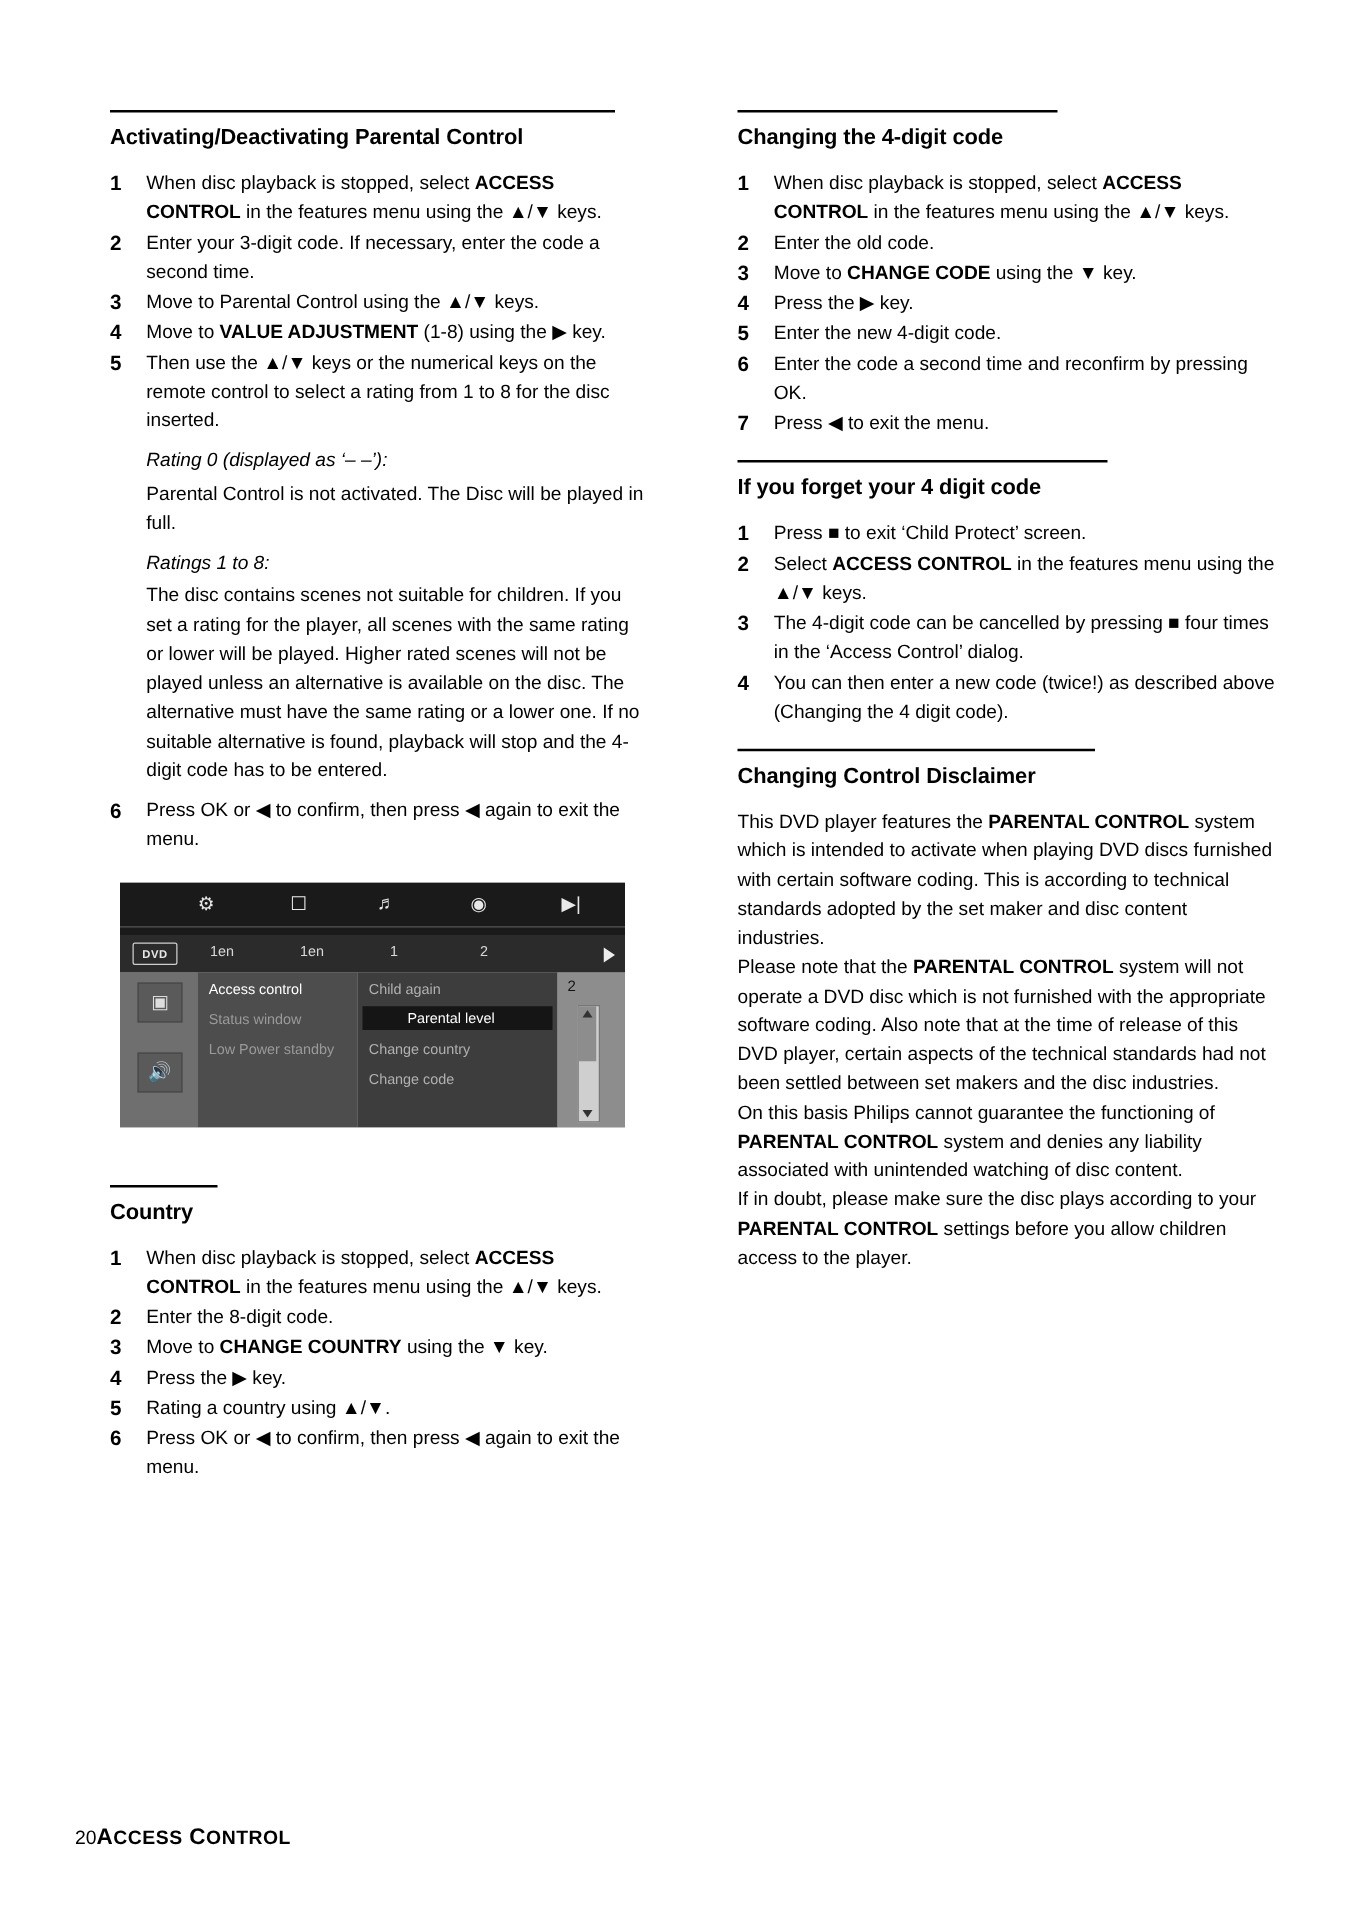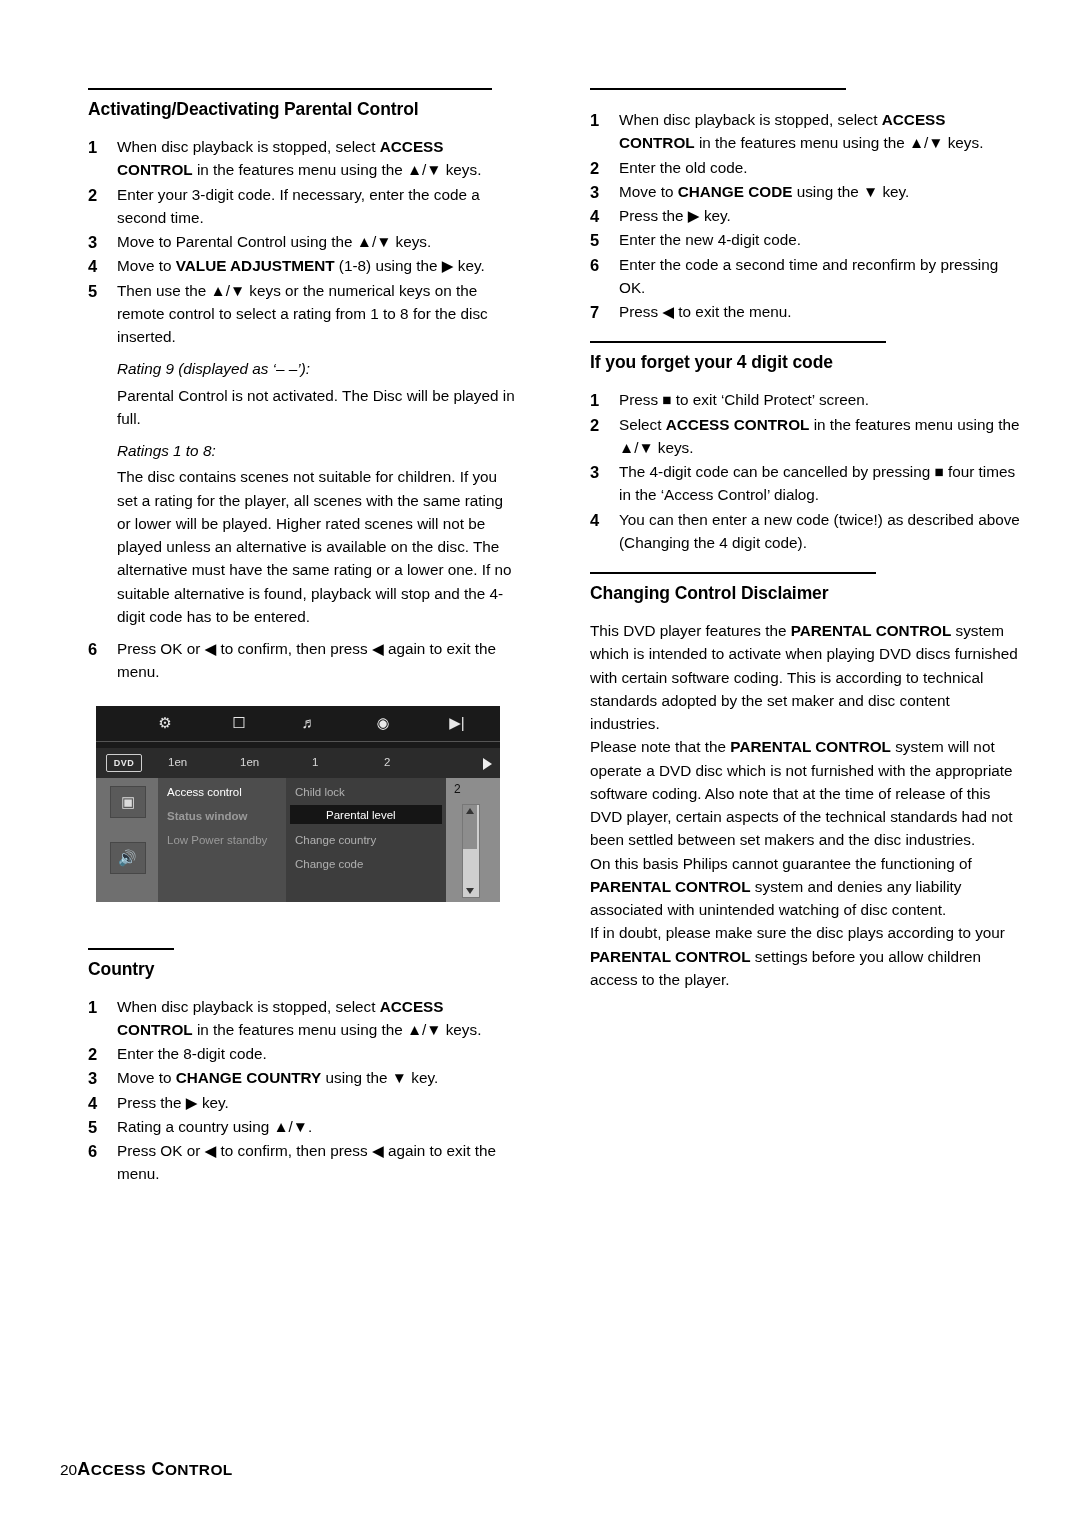--- a/index.html
+++ b/index.html
@@ -263,21 +263,21 @@
     <div class="gap-s"></div>
 
     <ol class="steps">
       <li><span class="num">1</span><span>When disc playback is stopped, select <b>ACCESS CONTROL</b> in the features menu using the ▲/▼ keys.</span></li>
       <li><span class="num">2</span><span>Enter your 3-digit code. If necessary, enter the code a second time.</span></li>
       <li><span class="num">3</span><span>Move to Parental Control using the ▲/▼ keys.</span></li>
       <li><span class="num">4</span><span>Move to <b>VALUE ADJUSTMENT</b> (1-8) using the ▶ key.</span></li>
       <li><span class="num">5</span><span>Then use the ▲/▼ keys or the numerical keys on the remote control to select a rating from 1 to 8 for the disc inserted.</span></li>
     </ol>
 
-    <p class="ital">Rating 9 (displayed as ‘– –’):</p>
+    <p class="ital">Rating 0 (displayed as ‘– –’):</p>
     <p class="body indent">Parental Control is not activated. The Disc will be played in full.</p>
 
     <p class="ital">Ratings 1 to 8:</p>
     <p class="body indent">The disc contains scenes not suitable for children. If you set a rating for the player, all scenes with the same rating or lower will be played. Higher rated scenes will not be played unless an alternative is available on the disc. The alternative must have the same rating or a lower one. If no suitable alternative is found, playback will stop and the 4-digit code has to be entered.</p>
 
     <div class="gap-s"></div>
 
     <ol class="steps">
       <li><span class="num">6</span><span>Press OK or ◀ to confirm, then press ◀ again to exit the menu.</span></li>
     </ol>
@@ -301,27 +301,27 @@
       <div class="osd-dvd">DVD</div>
       <div class="osd-arrow-r"></div>
 
       <div class="osd-left">
         <div class="osd-leftbtn" style="top:8px;">▣</div>
         <div class="osd-leftbtn" style="top:64px;">🔊</div>
       </div>
 
       <div class="osd-mid">
         <div style="top:8px; color:#ffffff;">Access control</div>
-        <div style="top:32px; color:#9a9a9a;font-weight:bold;">Status window</div>
+        <div style="top:32px; color:#9a9a9a;">Status window</div>
         <div style="top:56px; color:#9a9a9a;">Low Power standby</div>
       </div>
 
       <div class="osd-right">
         <div class="osd-sel"></div>
-        <div class="itm" style="top:8px;">Child lock</div>
+        <div class="itm" style="top:8px;">Child again</div>
         <div class="itm" style="top:31px; color:#ffffff;padding-left:31px;">Parental level</div>
         <div class="itm" style="top:56px;">Change country</div>
         <div class="itm" style="top:80px;">Change code</div>
       </div>
 
       <div class="osd-val">
         <div class="num">2</div>
         <div class="osd-scroll">
           <div class="osd-thumb"></div>
           <div class="tri-up"></div>
@@ -344,20 +344,21 @@
       <li><span class="num">4</span><span>Press the ▶ key.</span></li>
       <li><span class="num">5</span><span>Rating a country using ▲/▼.</span></li>
       <li><span class="num">6</span><span>Press OK or ◀ to confirm, then press ◀ again to exit the menu.</span></li>
     </ol>
 
   </div>
 
   <div class="col col-right">
 
     <div class="rule w2"></div>
+    <h2 class="sec">Changing the 4-digit code</h2>
 
     <div class="gap-s"></div>
 
     <ol class="steps">
       <li><span class="num">1</span><span>When disc playback is stopped, select <b>ACCESS CONTROL</b> in the features menu using the ▲/▼ keys.</span></li>
       <li><span class="num">2</span><span>Enter the old code.</span></li>
       <li><span class="num">3</span><span>Move to <b>CHANGE CODE</b> using the ▼ key.</span></li>
       <li><span class="num">4</span><span>Press the ▶ key.</span></li>
       <li><span class="num">5</span><span>Enter the new 4-digit code.</span></li>
       <li><span class="num">6</span><span>Enter the code a second time and reconfirm by pressing OK.</span></li>

